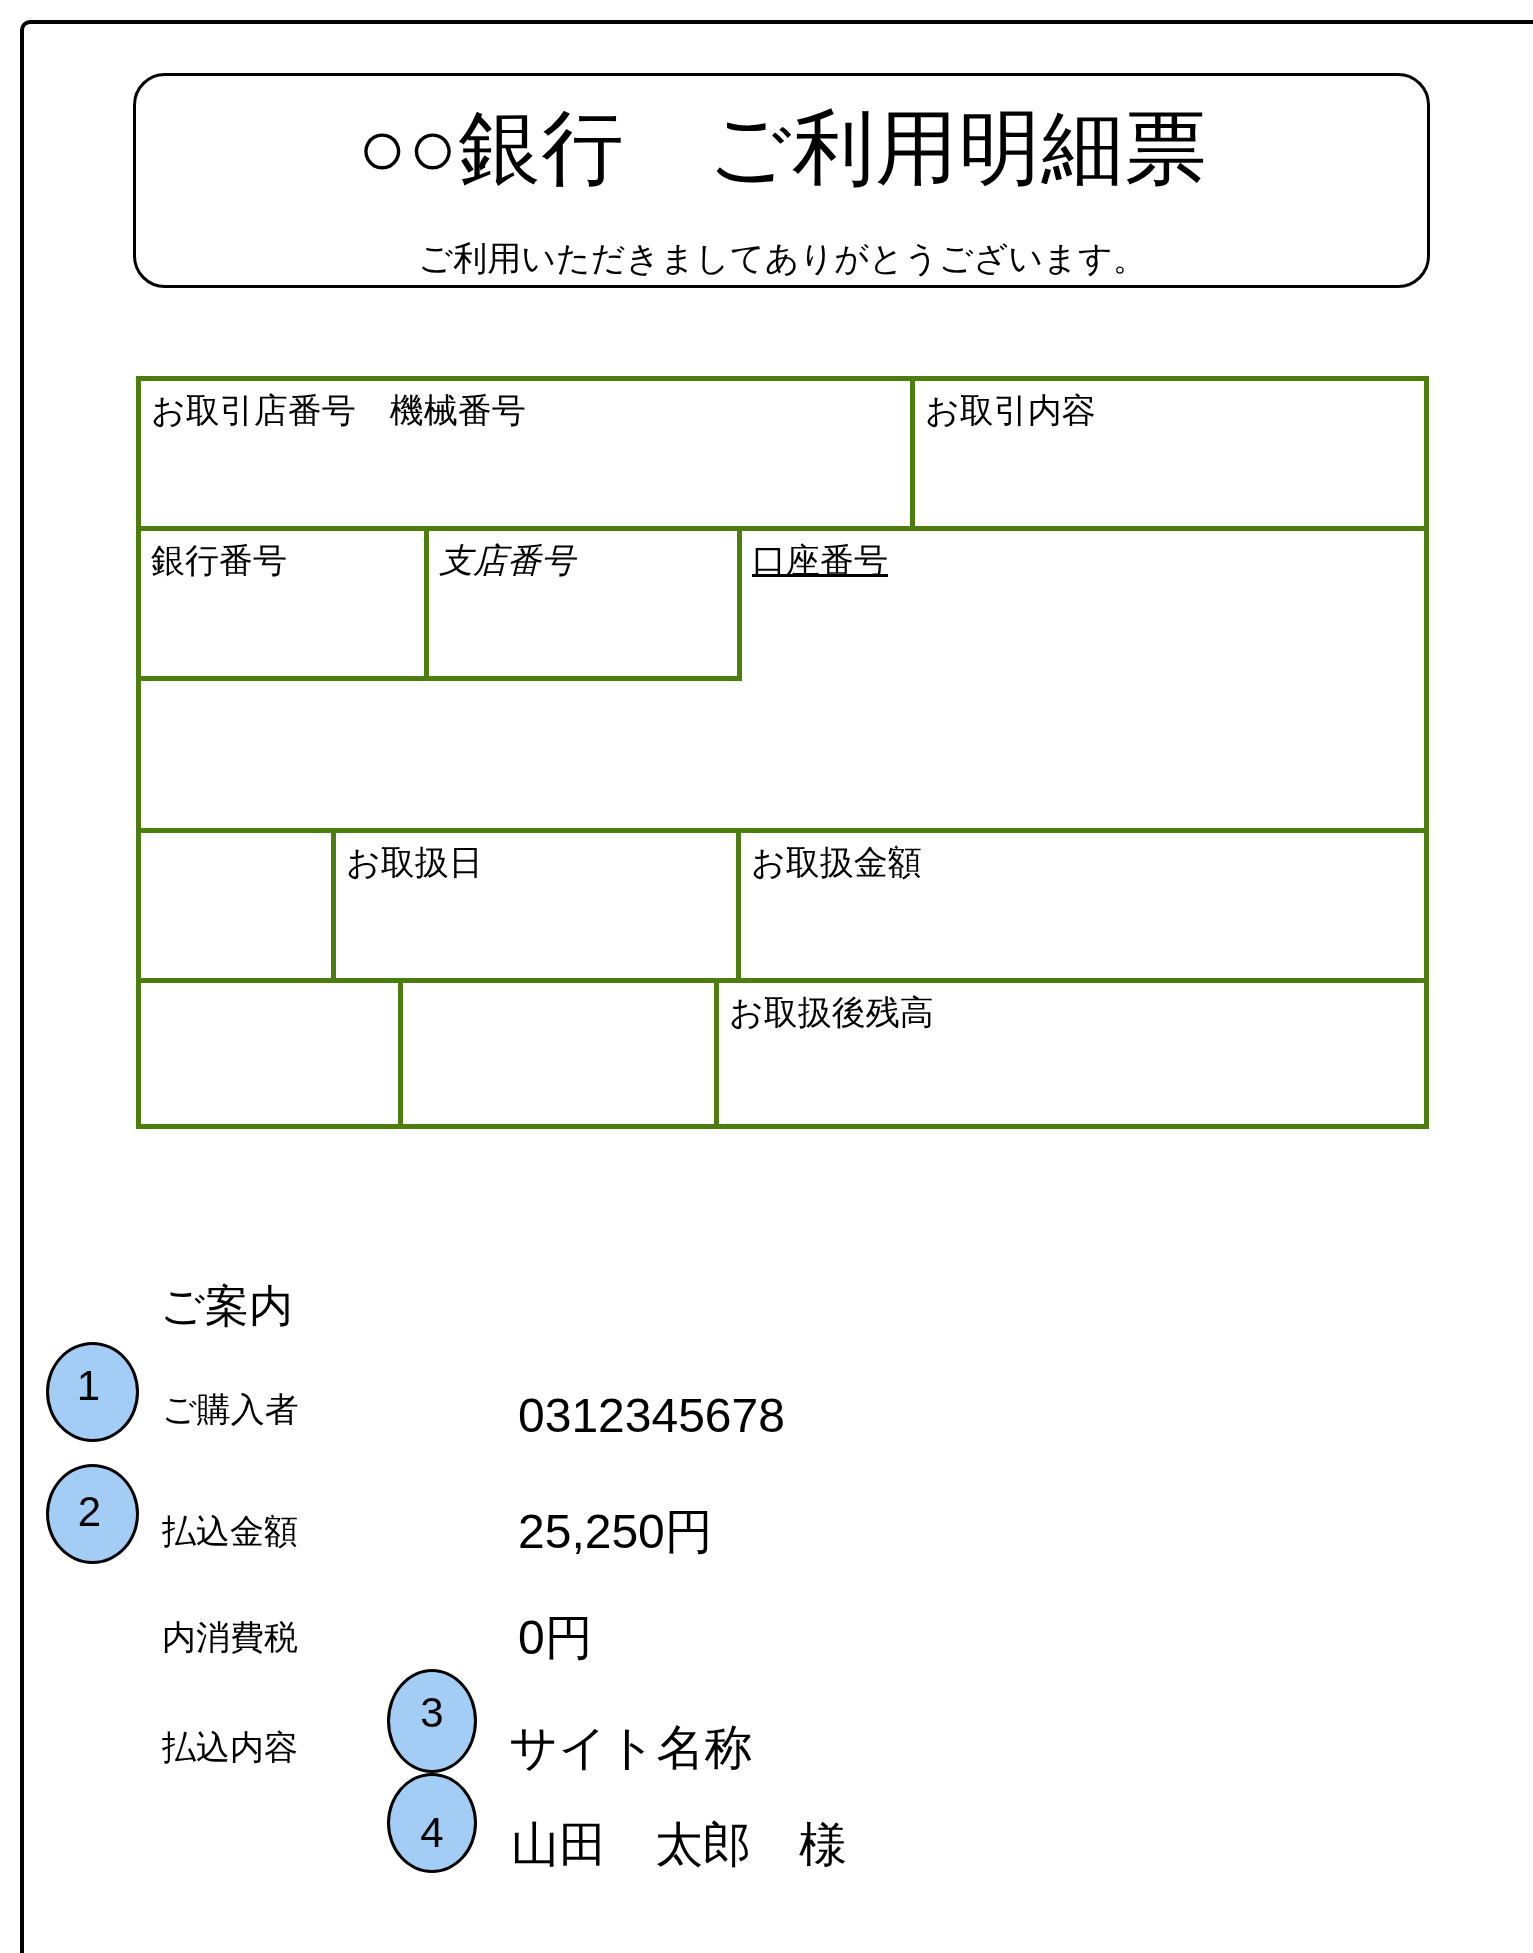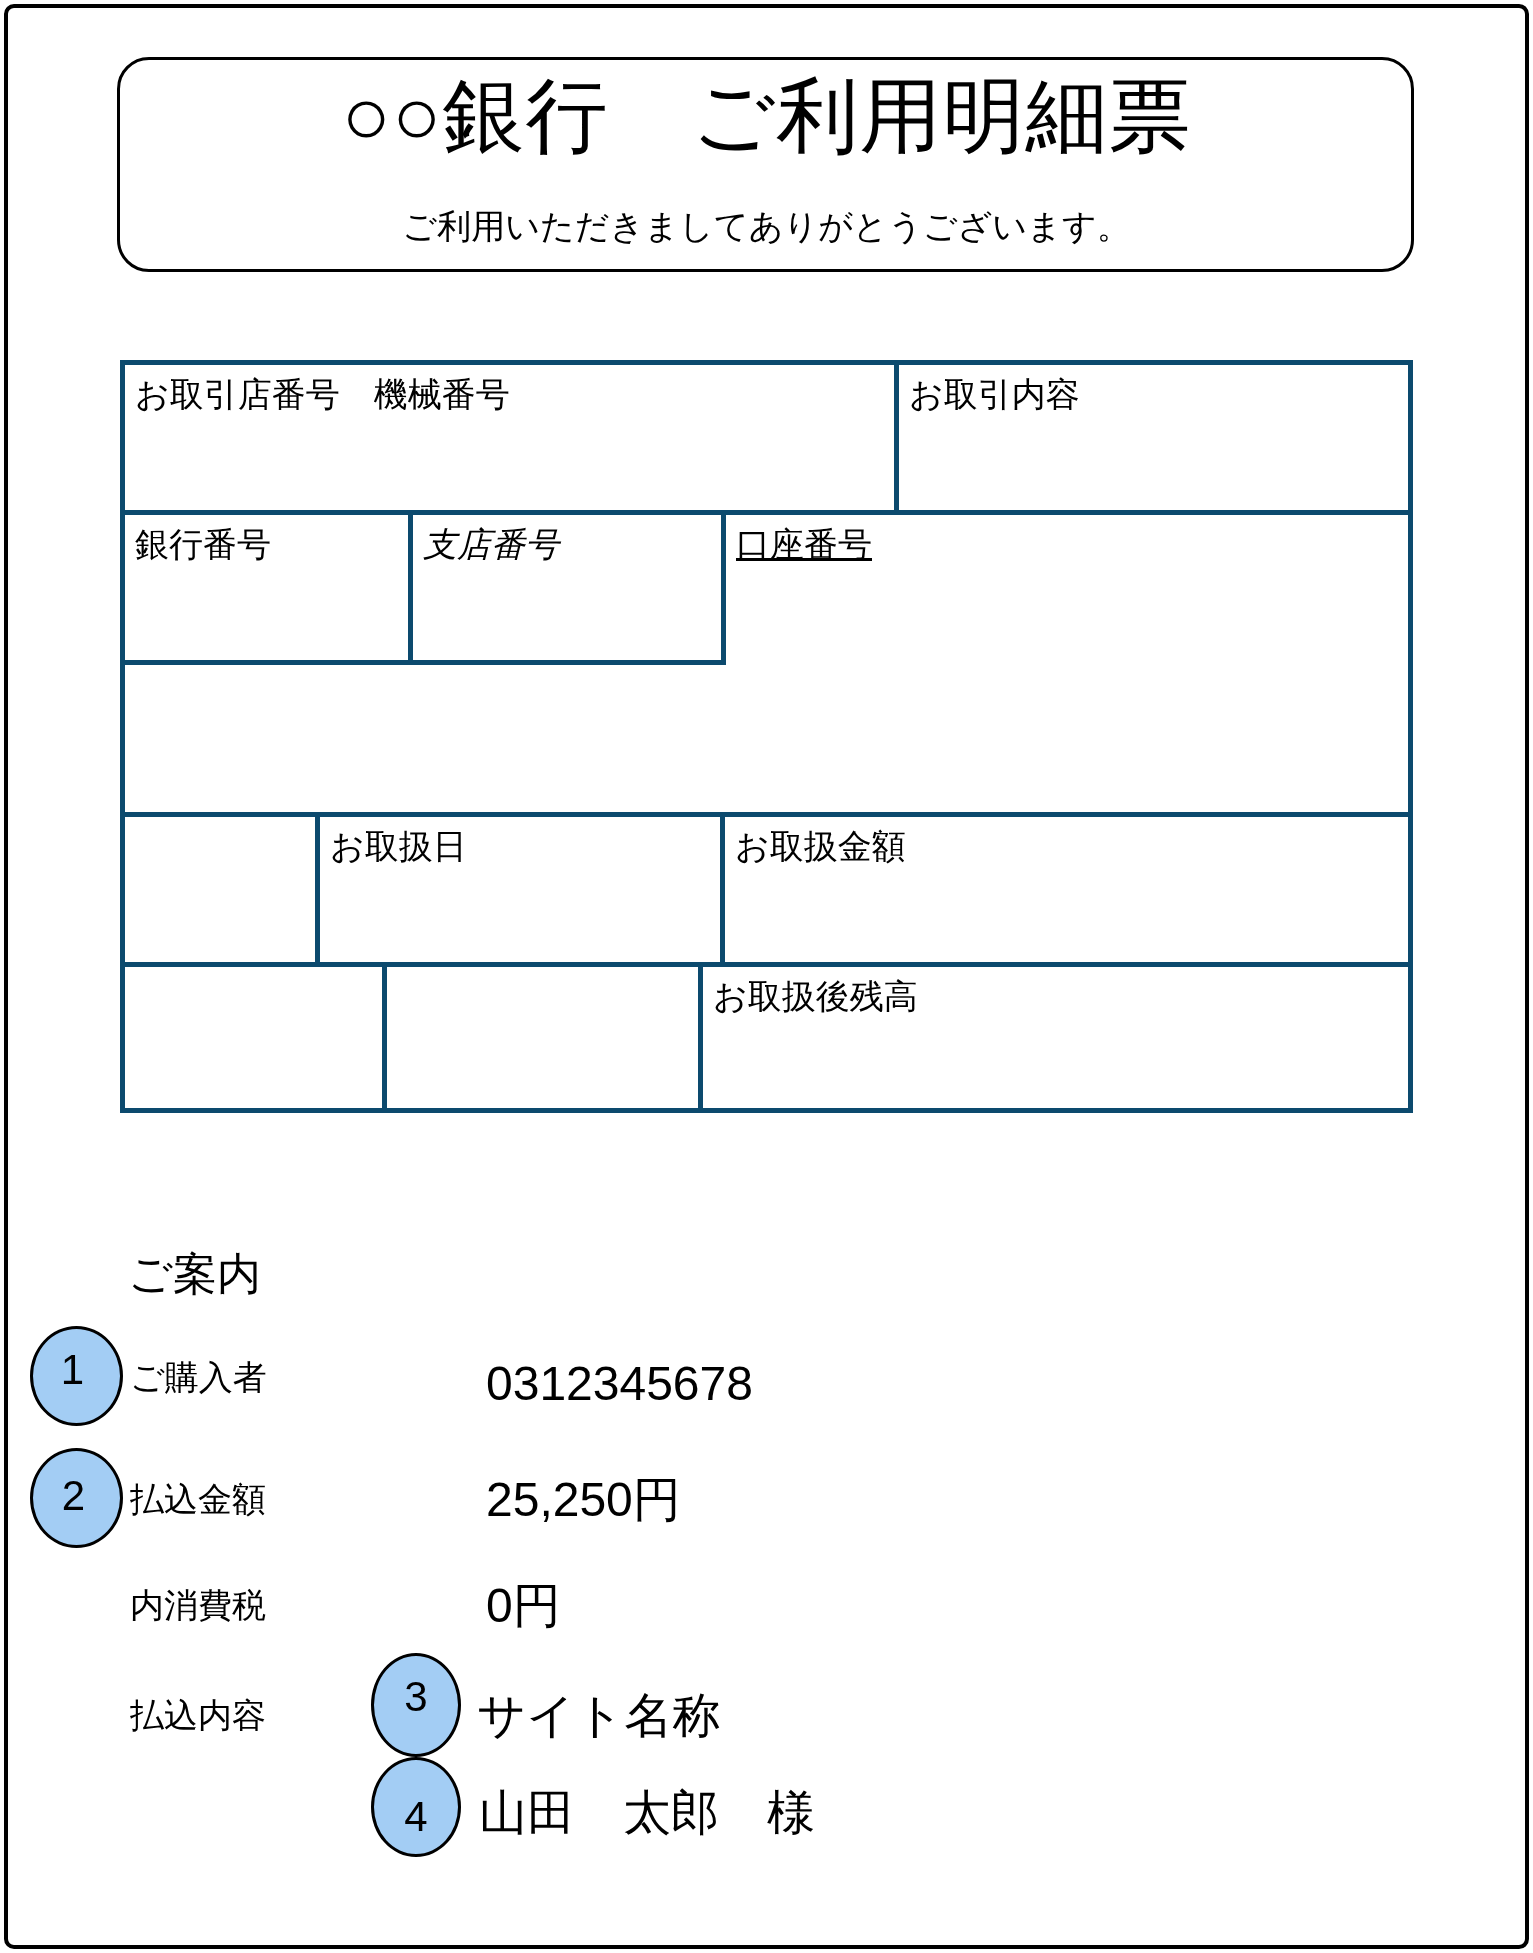--- a/index.html
+++ b/index.html
@@ -1,15 +1,15 @@
 <!DOCTYPE html>
 <html><head>
 <meta charset="utf-8">
 <style>
-  * { margin: 0; padding: 0; box-sizing: border-box; }
+  * { margin: 0; padding: 16px; box-sizing: border-box; }
   html, body { width: 1533px; height: 1953px; background: #ffffff; }
   body {
     position: relative;
     font-family: "Liberation Sans", "DejaVu Sans", sans-serif;
     color: #000000;
   }
   .page-border {
     position: absolute; left: 4px; top: 4px;
     width: 1525px; height: 1945px;
     border: 4px solid #000; border-radius: 10px;
@@ -29,21 +29,21 @@
   }
   .subtitle {
     position: absolute; left: 120px; top: 203px; width: 1293px;
     text-align: center; font-size: 34px; line-height: 46px;
     white-space: pre;
   }
   
   .grid {
     position: absolute; left: 120px; top: 360px;
     width: 1293px; height: 753px;
-    background: #0c4a6e;
+    background: #4d7c0f;
   }
   .cell {
     position: absolute; background: #ffffff;
     font-size: 34px; line-height: 42px;
     padding: 8px 6px 0 10px;
     overflow: hidden; white-space: pre;
   }
   
   .c-r1a { left: 5px;   top: 5px;   width: 769px;  height: 145px; }
   .c-r1b { left: 779px; top: 5px;   width: 509px;  height: 145px; }

